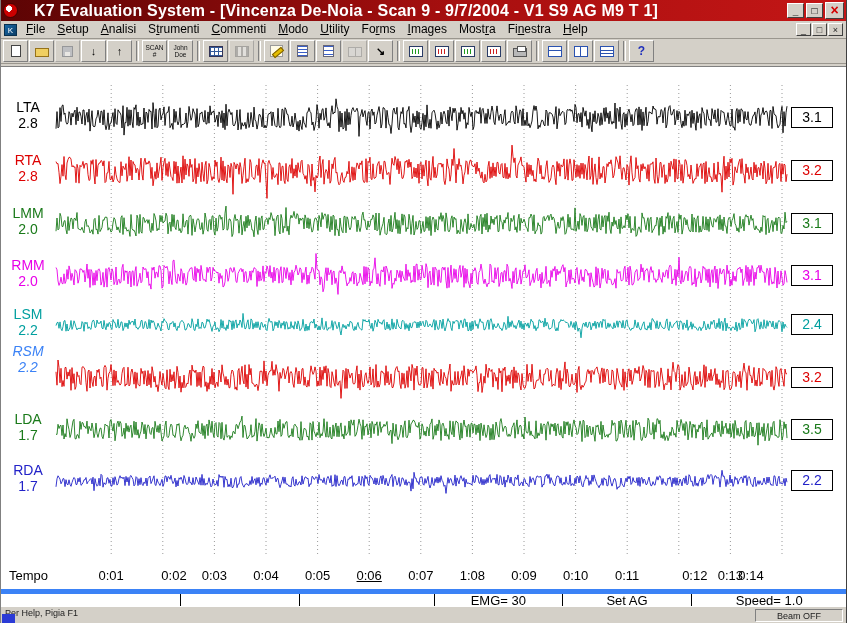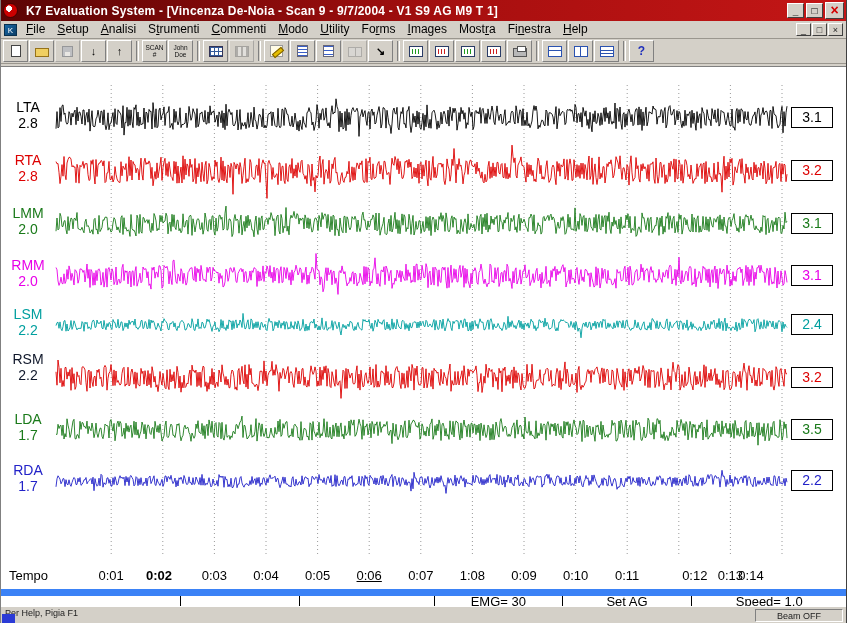--- a/index.html
+++ b/index.html
@@ -3,21 +3,21 @@
 <meta charset="utf-8">
 <style>
   *{margin:0;padding:0;box-sizing:border-box}
   html,body{width:847px;height:623px;background:#000}
   body{font-family:"Liberation Sans",sans-serif;-webkit-font-smoothing:antialiased}
   .window{width:847px;height:623px;background:#d4d0c8;position:relative;overflow:hidden;border-left:1px solid #808080;border-right:1px solid #404040}
 
   
   .titlebar{height:21px;background:linear-gradient(90deg,#5c0404,#a80f0f 55%,#c41616);display:flex;align-items:center;padding:0 2px;color:#fff}
   .app-icon{width:15px;height:15px;border-radius:50%;background:radial-gradient(circle at 38% 35%,#ffffff 0 26%,#cc0000 27% 78%,#660000 79%);border:1px solid #4d0000;flex:none}
-  .title-text{font-size:12px;font-weight:bold;margin-left:8px;flex:1;white-space:nowrap;overflow:hidden;letter-spacing:.2px}
+  .title-text{font-size:16px;font-weight:bold;margin-left:16px;flex:1;white-space:nowrap;overflow:hidden;letter-spacing:.2px}
   .win-btn{width:17px;height:15px;background:#d4d0c8;border:1px solid;border-color:#fff #404040 #404040 #fff;font-size:10px;line-height:12px;text-align:center;color:#000;margin-left:2px;padding:0;font-family:inherit;font-weight:bold}
   .win-close{color:#d40000;font-size:14px;line-height:11px;width:19px;height:17px}
 
   
   .menubar{height:18px;background:#d4d0c8;display:flex;align-items:center;padding:0 3px;border-bottom:1px solid #9a968e}
   .mdi-icon{width:13px;height:12px;background:linear-gradient(135deg,#1668a8,#0c3e66);border:1px solid #08304e;color:#fff;font-size:8px;line-height:11px;text-align:center;flex:none;margin-right:3px}
   .menu-items{display:flex;flex:1}
   .menu-item{font-size:12px;padding:1px 6px 2px 6px;color:#000;cursor:default;white-space:nowrap}
   .mdi-btn{width:15px;height:13px;background:#d4d0c8;border:1px solid;border-color:#fff #404040 #404040 #fff;font-size:9px;line-height:10px;text-align:center;padding:0;margin-left:1px;color:#222;font-family:inherit}
 
@@ -62,21 +62,21 @@
   .trace-svg{position:absolute;left:0;top:0}
   .trace-label{position:absolute;left:2px;width:50px;text-align:center}
   .tl-name{font-size:14px}
   .tl-gain{font-size:14px}
   .value-box{position:absolute;left:790px;width:42px;height:21px;border:1px solid #000;background:#fff;font-size:14px;text-align:center;line-height:19px}
 
   .time-axis{position:relative;height:27px;background:#fff;font-size:13px;color:#000}
   .tempo-label{position:absolute;left:8px;top:6px}
   .tick{position:absolute;top:6px;width:40px;text-align:center}
 
-  .info-row{height:17px;background:#fff;border-top:7px solid #3b82f6;display:flex;font-size:13px;color:#000}
+  .info-row{height:17px;background:#fff;border-top:5px solid #3b82f6;display:flex;font-size:13px;color:#000}
   .info-cell{height:100%;display:flex;align-items:center;justify-content:center;border-right:1px solid #000}
   .info-cell:nth-child(1){width:180px}
   .info-cell:nth-child(2){width:120px}
   .info-cell:nth-child(3){width:135px}
   .info-cell:nth-child(4){width:128px}
   .info-cell:nth-child(5){width:130px}
   .info-cell:nth-child(6){width:154px;border-right:none}
 
   
   .statusbar{height:17px;background:#d4d0c8;border-top:1px solid #fff;position:relative}
@@ -243,41 +243,41 @@
       <div class="trace-label" style="top: 190px; color: rgb(232, 0, 232);">
         <div class="tl-name">RMM</div>
         <div class="tl-gain">2.0</div>
       </div>
       <div class="value-box" style="top: 198px; color: rgb(232, 0, 232);">3.1</div>
       <div class="trace-label" style="top: 239px; color: rgb(0, 159, 159);">
         <div class="tl-name">LSM</div>
         <div class="tl-gain">2.2</div>
       </div>
       <div class="value-box" style="top: 247px; color: rgb(0, 159, 159);">2.4</div>
-      <div class="trace-label" style="top: 284px; color: #0f172a;">
+      <div class="trace-label" style="top: 276px; color: #3b82f6; font-style: italic;">
         <div class="tl-name">RSM</div>
         <div class="tl-gain">2.2</div>
       </div>
       <div class="value-box" style="top: 300px; color: rgb(221, 0, 0);">3.2</div>
       <div class="trace-label" style="top: 344px; color: rgb(26, 122, 26);">
         <div class="tl-name">LDA</div>
         <div class="tl-gain">1.7</div>
       </div>
       <div class="value-box" style="top: 352px; color: rgb(26, 122, 26);">3.5</div>
       <div class="trace-label" style="top: 395px; color: rgb(34, 34, 200);">
         <div class="tl-name">RDA</div>
         <div class="tl-gain">1.7</div>
       </div>
       <div class="value-box" style="top: 403px; color: rgb(34, 34, 200);">2.2</div>
     </div>
 
   <div class="time-axis">
     <span class="tempo-label">Tempo</span>
   <span class="tick" style="left: 90.2px;">0:01</span>
-      <span class="tick" style="left: 138px; font-weight: bold;">0:02</span>
+      <span class="tick" style="left: 153px;">0:02</span>
       <span class="tick" style="left: 193.4px;">0:03</span>
       <span class="tick" style="left: 245px;">0:04</span>
       <span class="tick" style="left: 296.6px;">0:05</span>
       <span class="tick" style="left: 348.2px; text-decoration: underline;">0:06</span>
       <span class="tick" style="left: 399.8px;">0:07</span>
       <span class="tick" style="left: 451.4px;">1:08</span>
       <span class="tick" style="left: 503px;">0:09</span>
       <span class="tick" style="left: 554.6px;">0:10</span>
       <span class="tick" style="left: 606.2px;">0:11</span>
       <span class="tick" style="left: 657.8px; margin-left: 16px;">0:12</span>

